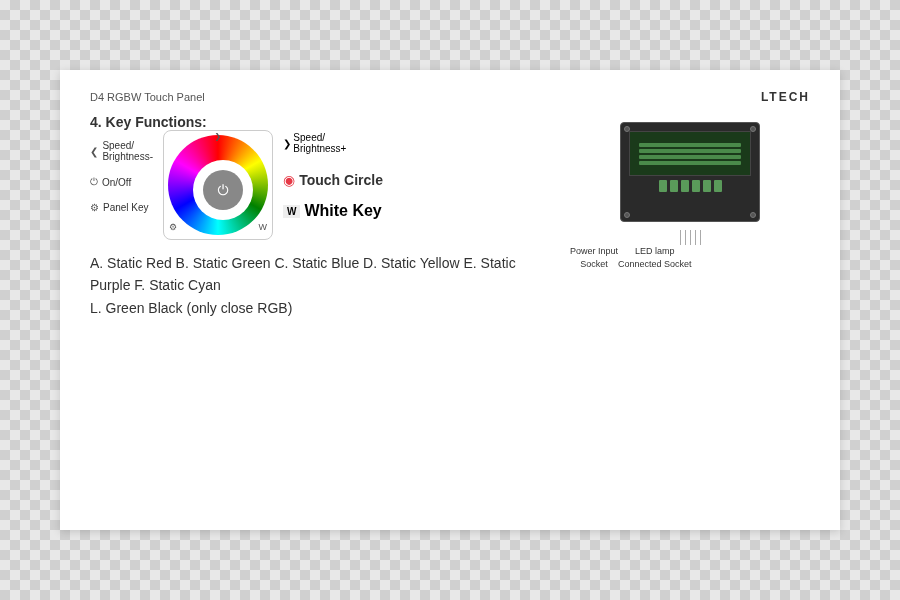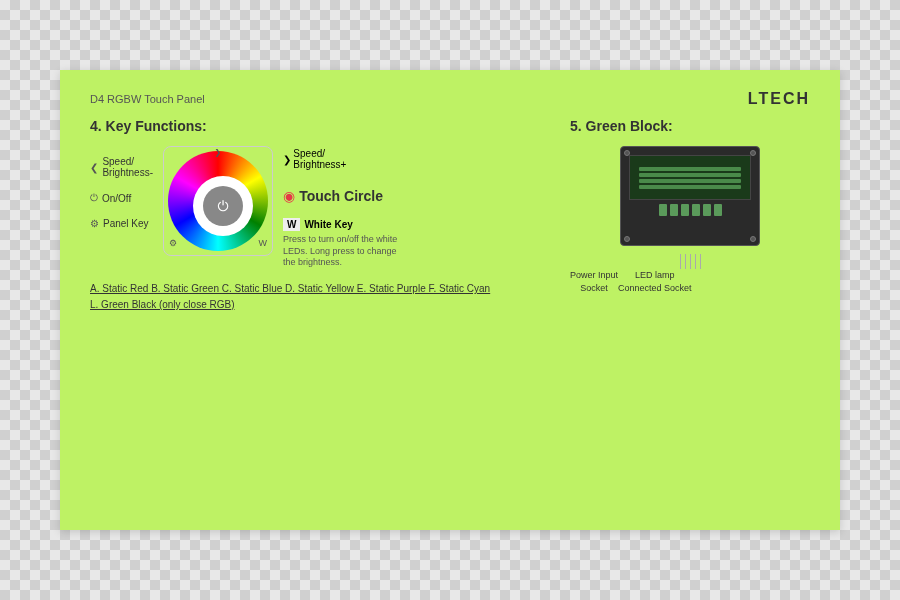--- a/index.html
+++ b/index.html
@@ -16,40 +16,40 @@
       background-position: 0 0, 0 10px, 10px -10px, -10px 0px;
       display: flex;
       align-items: center;
       justify-content: center;
       font-family: Arial, sans-serif;
     }
 
     .page-container {
       width: 780px;
       height: 460px;
-      background: #bef264;
+      background: #ffffff;
       position: relative;
       padding: 20px 30px;
       box-shadow: 0 2px 8px rgba(0,0,0,0.15);
     }
 
     .top-bar {
       display: flex;
       justify-content: space-between;
       align-items: center;
       margin-bottom: 10px;
     }
 
     .doc-title {
       font-size: 11px;
       color: #555;
     }
 
     .brand-logo {
-      font-size: 16px;
+      font-size: 12px;
       font-weight: bold;
       letter-spacing: 2px;
       color: #333;
     }
 
     .main-content {
       display: flex;
       gap: 20px;
     }
 
@@ -58,21 +58,20 @@
     }
 
     .right-section {
       width: 240px;
     }
 
     .section-title {
       font-size: 14px;
       font-weight: bold;
       color: #333;
-      margin-bottom: 12px;
     }
 
     .key-functions-area {
       display: flex;
       gap: 10px;
       margin-bottom: 12px;
     }
 
     .kf-labels-left {
       display: flex;
@@ -179,24 +178,23 @@
     }
 
     .changing-mode-title {
       font-size: 11px;
       font-weight: bold;
       color: #333;
       margin-bottom: 4px;
     }
 
     .modes-list {
-      font-size: 10px;
+      font-size: 14px;
       color: #333;
       line-height: 1.6;
-      text-decoration: underline;
     }
 
     .controller-device {
       width: 140px;
       height: 100px;
       background: #2a2a2a;
       border-radius: 4px;
       margin: 8px auto;
       position: relative;
       border: 1px solid #555;
@@ -351,37 +349,35 @@
 
           <div class="touch-circle-row">
             <span style="font-size:14px; color:#e63946;">◉</span>
             <span class="touch-circle-label">Touch Circle</span>
           </div>
 
           <div class="white-key-row">
             <div>
               <div style="display:flex; align-items:center; gap:4px; margin-bottom:3px;">
                 <span style="font-size:10px; font-weight:bold; background:#eee; padding:1px 4px;">W</span>
-                <span style="font-size:10px; font-weight:bold;">White Key</span>
+                <span style="font-size:16px; font-weight:bold;">White Key</span>
               </div>
-              <div class="white-key-desc">Press to turn on/off the white LEDs. Long press to change the brightness.</div>
             </div>
           </div>
         </div>
       </div>
 
 
       <div class="modes-list">
         <div>A. Static Red    B. Static Green    C. Static Blue    D. Static Yellow    E. Static Purple    F. Static Cyan</div>
         <div>L. Green Black (only close RGB)</div>
       </div>
     </div>
 
     <div class="right-section">
-      <div class="section-title">5. Green Block:</div>
 
       <div class="controller-device">
         <div class="corner-screw tl"></div>
         <div class="corner-screw tr"></div>
         <div class="corner-screw bl"></div>
         <div class="corner-screw br"></div>
         <div class="controller-screen">
           <div class="screen-text-line"></div>
           <div class="screen-text-line"></div>
           <div class="screen-text-line"></div>

